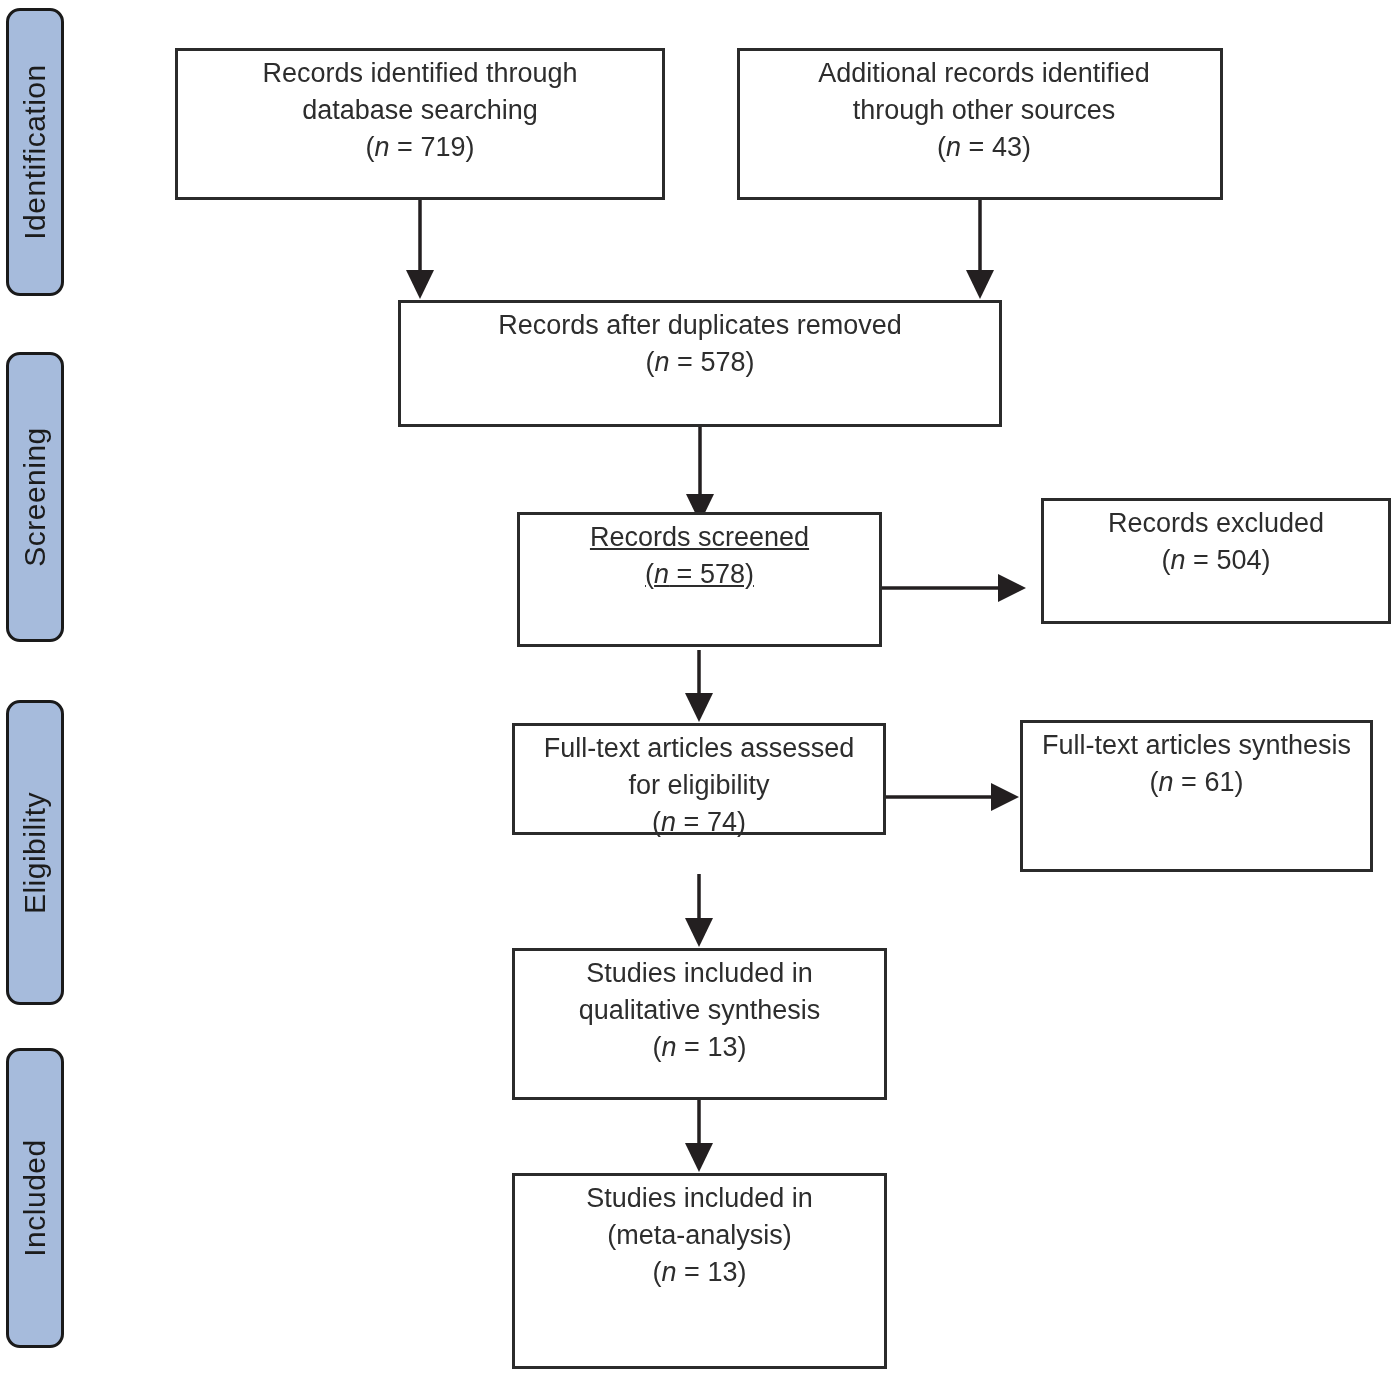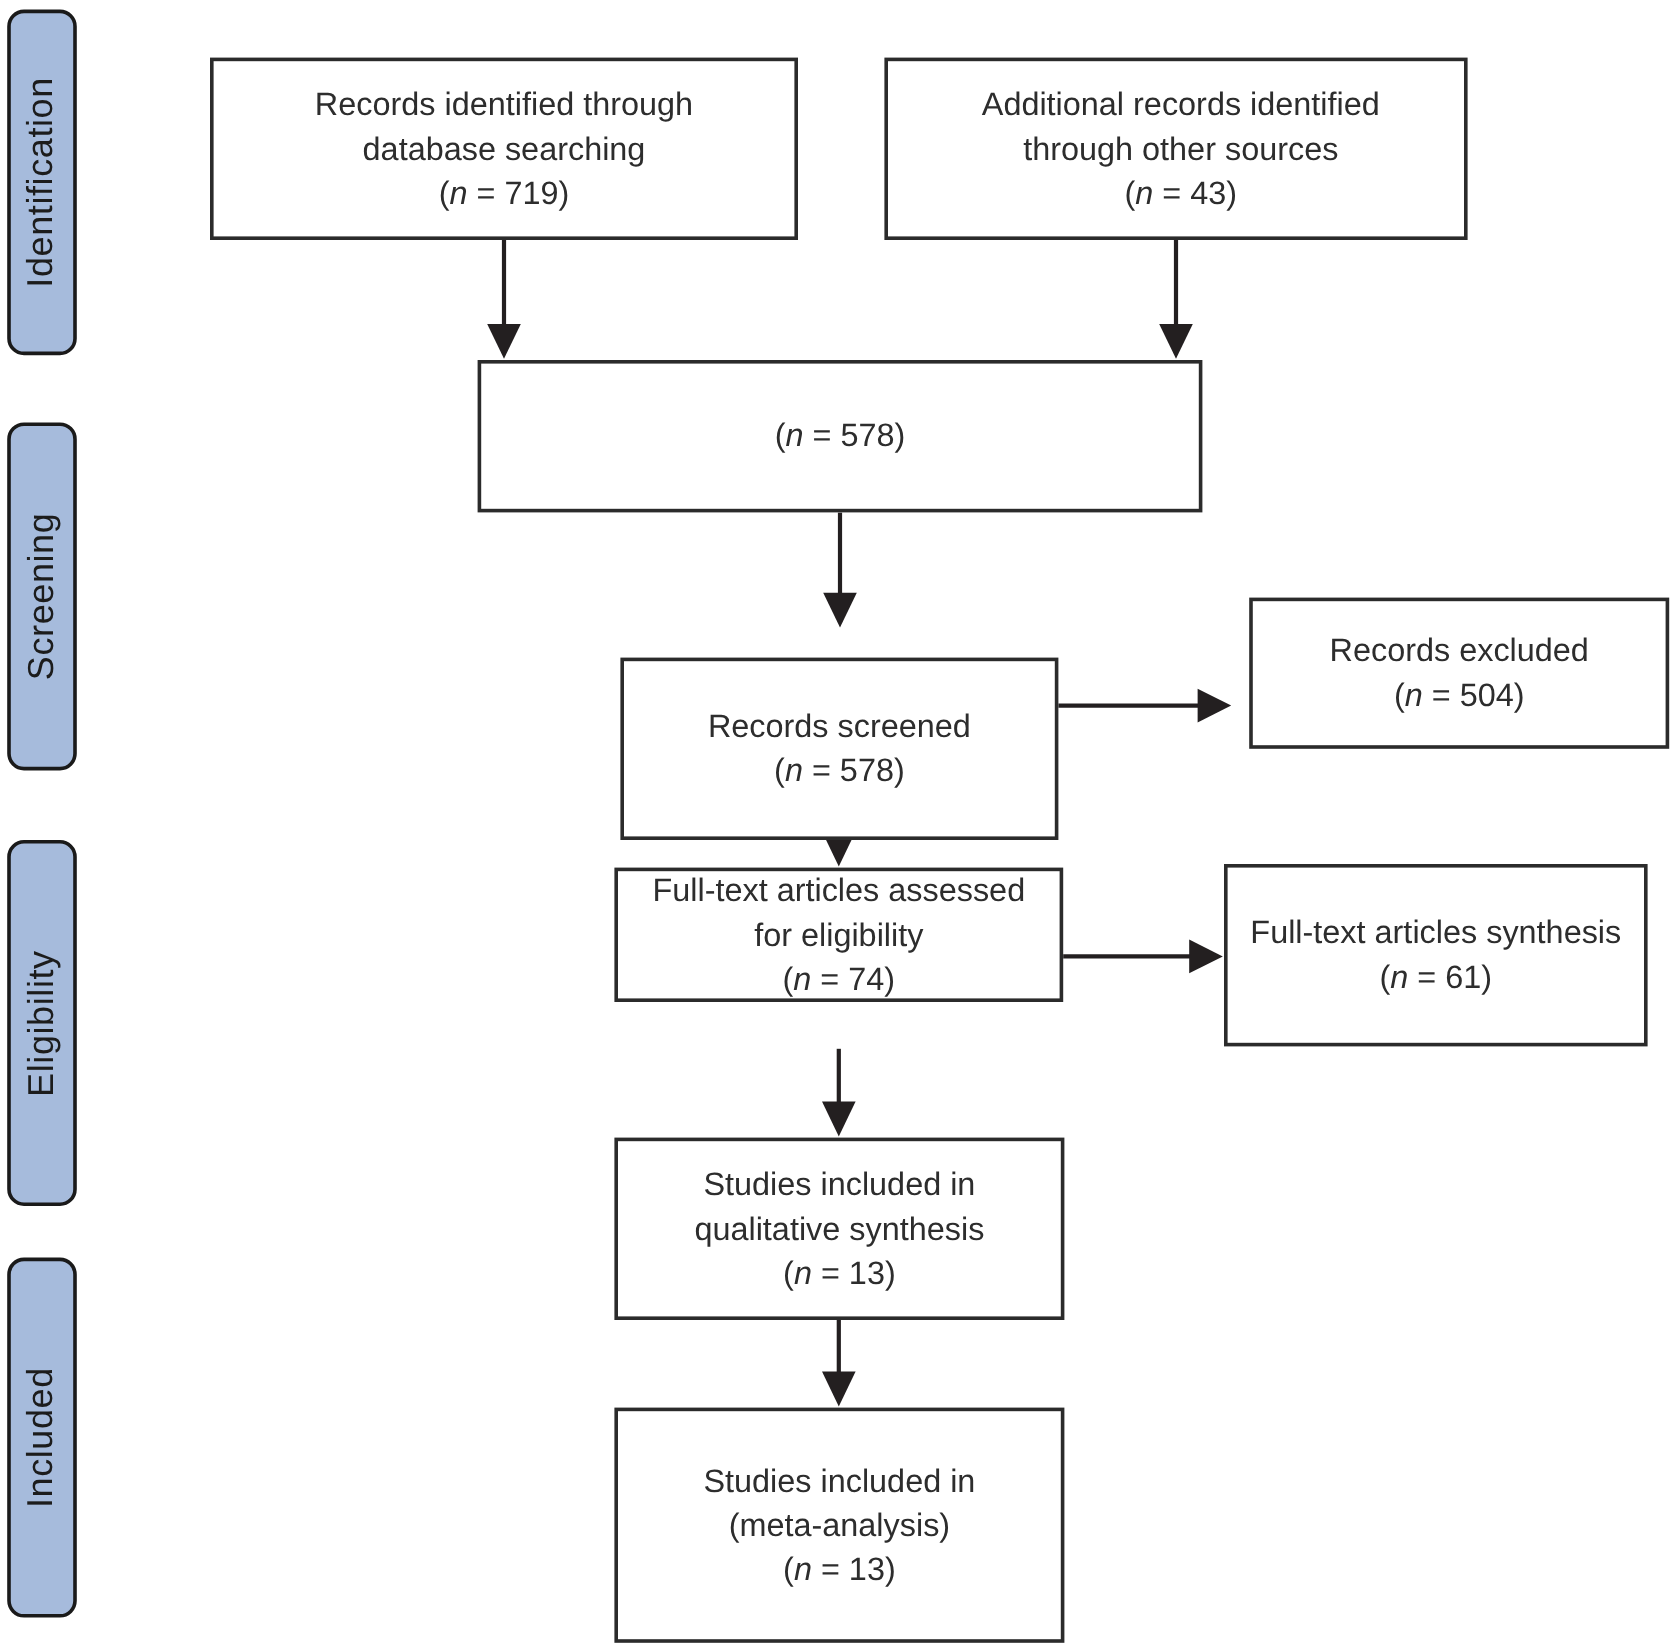--- a/index.html
+++ b/index.html
@@ -48,37 +48,36 @@
     letter-spacing: 0.5px;
   }
 
   
   .fbox {
     position: absolute;
     background: #ffffff;
     border: 3px solid var(--box-border);
     display: flex;
     flex-direction: column;
-    justify-content: center;
     align-items: center;
     text-align: center;
     font-size: 27px;
     line-height: 37px;
     color: var(--text);
     padding: 4px 8px;
   }
   .fbox .nline i {
     font-style: italic;
     font-family: "Liberation Sans", sans-serif;
   }
 
   .b-records-identified { left: 175px; top: 48px;  width: 490px; height: 152px; }
   .b-additional-records { left: 737px; top: 48px;  width: 486px; height: 152px; padding-left: 16px; }
   .b-after-duplicates   { left: 398px; top: 300px; width: 604px; height: 127px; }
-  .b-records-screened   { left: 517px; top: 548px; width: 365px; height: 152px; }
+  .b-records-screened   { left: 517px; top: 512px; width: 365px; height: 135px; text-decoration: underline; }
   .b-records-excluded   { left: 1025px; top: 498px; width: 350px; height: 126px; margin-left: 16px; }
   .b-fulltext-assessed  { left: 512px; top: 723px; width: 374px; height: 112px; }
   .b-fulltext-excluded  { left: 1020px; top: 720px; width: 353px; height: 152px; }
   .b-qualitative        { left: 512px; top: 948px; width: 375px; height: 152px; }
   .b-quantitative       { left: 512px; top: 1173px; width: 375px; height: 196px; }
 
   .s-identification { top: 8px;    height: 288px; }
   .s-screening      { top: 352px;  height: 290px; }
   .s-eligibility    { top: 700px;  height: 305px; }
   .s-included       { top: 1048px; height: 300px; }
@@ -142,20 +141,21 @@
     <div class="nline"><span>(</span><i>n</i><span> = 719)</span></div>
   </div>
 
   <div class="fbox b-additional-records">
     <div>Additional records identified</div>
     <div>through other sources</div>
     <div class="nline"><span>(</span><i>n</i><span> = 43)</span></div>
   </div>
 
   <div class="fbox b-after-duplicates">
+    <div>Records after duplicates removed</div>
     <div class="nline"><span>(</span><i>n</i><span> = 578)</span></div>
   </div>
 
   <div class="fbox b-records-screened">
     <div>Records screened</div>
     <div class="nline"><span>(</span><i>n</i><span> = 578)</span></div>
   </div>
 
   <div class="fbox b-records-excluded">
     <div>Records excluded</div>

